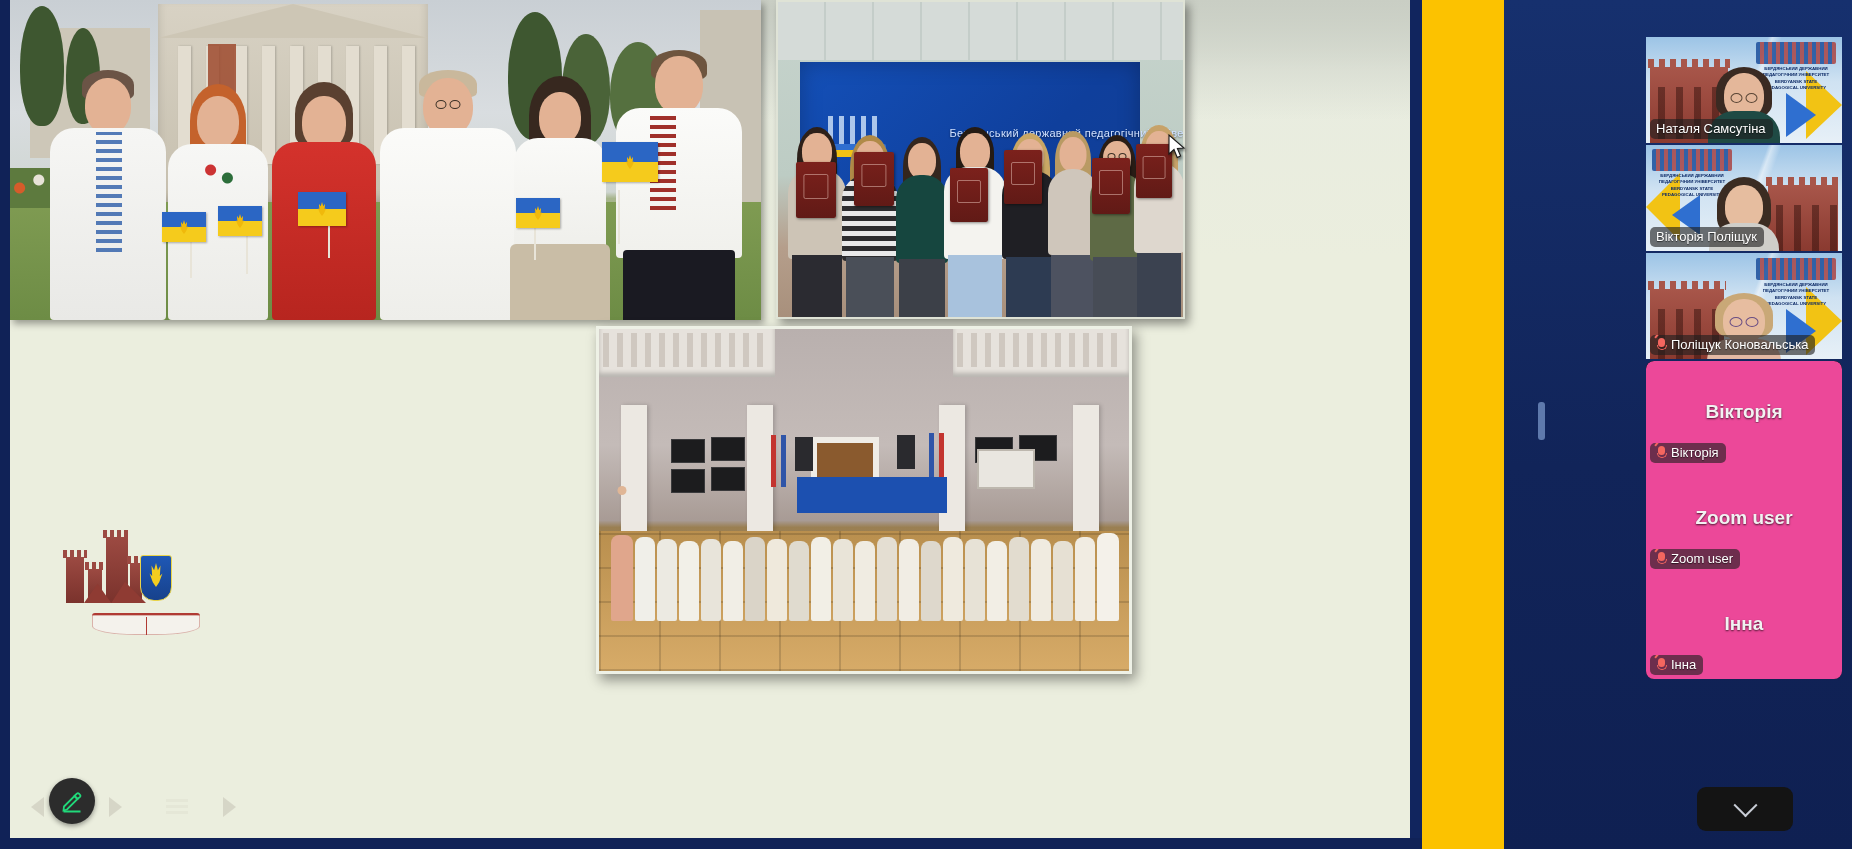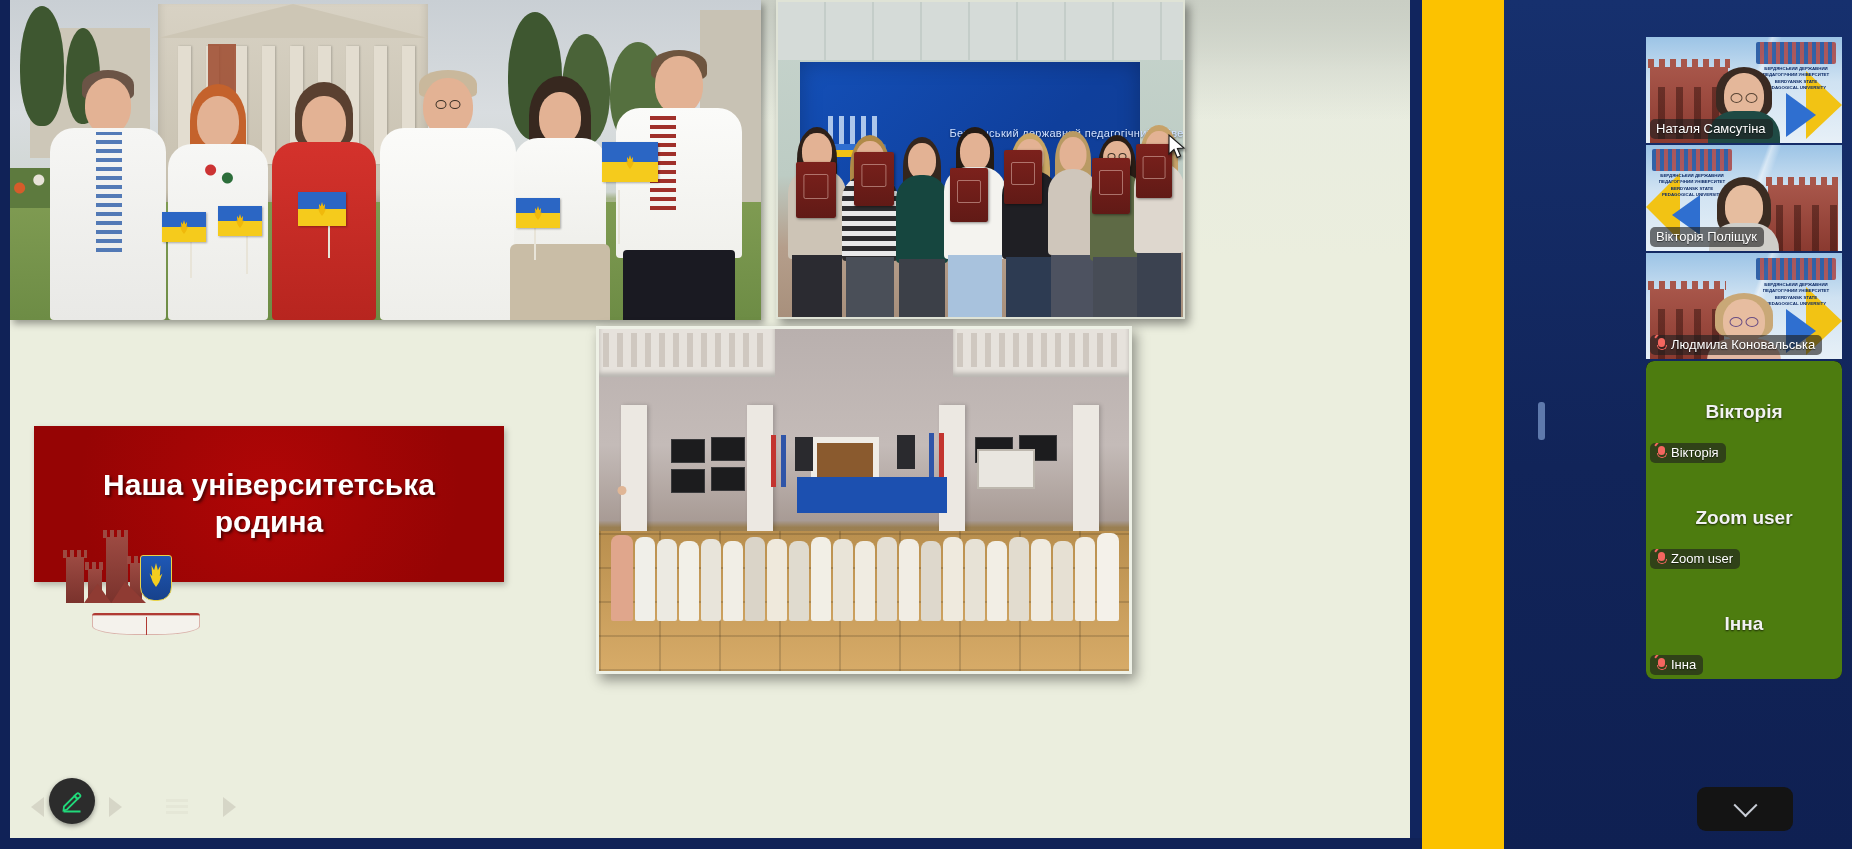--- a/index.html
+++ b/index.html
@@ -208,21 +208,21 @@
   }
   .mic-muted { position:relative; width:11px; height:14px; flex:0 0 11px; }
   .mic-muted .body { position:absolute; left:2px; top:0; width:7px; height:9px; background:#f4665f; border-radius:4px; }
   .mic-muted .arc  { position:absolute; left:0.5px; top:7px; width:10px; height:5px;
       border:1.4px solid #f4665f; border-top:none; border-radius:0 0 7px 7px; }
   .mic-muted .slash{ position:absolute; left:-1px; top:-1px; width:15px; height:1.8px; background:#f4665f;
       transform:rotate(-52deg); transform-origin:left center; }
 
   
   .avatar-tile {
-    position:relative; width:196px; height:106px; background:#4d7c0f; overflow:hidden;
+    position:relative; width:196px; height:106px; background:#ec4899; overflow:hidden;
   }
   .avatar-tile:first-of-type { border-radius:8px 8px 0 0; }
   .avatar-name-center {
     position:absolute; left:0; right:0; top:50%; transform:translateY(-60%);
     text-align:center; color:#f2f2f2; font-size:19px; font-weight:bold;
     text-shadow:0 1px 2px rgba(0,0,0,.7); padding:0 8px;
     overflow:hidden; text-overflow:ellipsis; white-space:nowrap;
   }
   #avatar-stack { position:absolute; right:10px; top:361px; width:196px;
     background:#141414; border-radius:8px; overflow:hidden; }
@@ -442,26 +442,20 @@
           <div class="p3-p" style="left:358px;width:20px;height:82px;background:#e7e2d6"></div>
           <div class="p3-p" style="left:380px;width:20px;height:80px;background:#f2eee5"></div>
           <div class="p3-p" style="left:402px;width:20px;height:84px;background:#e2dccf"></div>
           <div class="p3-p" style="left:424px;width:20px;height:82px;background:#f0ebe0"></div>
           <div class="p3-p" style="left:446px;width:20px;height:80px;background:#e6e0d3"></div>
           <div class="p3-p" style="left:468px;width:20px;height:84px;background:#f1ece2"></div>
           <div class="p3-p" style="left:490px;width:22px;height:88px;background:#f4f1ea"></div>
         </div>
       </div>
 
-      <div id="title-banner">
-        <div class="t">
-          <span>Наша університетська</span><br>
-          <span>родина</span>
-        </div>
-      </div>
 
       <div id="bdpu-emblem">
         <div class="em-tower" style="left:18px;width:18px;height:46px;"></div>
         <div class="em-tower" style="left:40px;width:14px;height:34px;"></div>
         <div class="em-tower" style="left:58px;width:22px;height:66px;"></div>
         <div class="em-tower" style="left:82px;width:12px;height:40px;"></div>
         <div style="position:absolute;left:36px;bottom:32px;width:62px;height:26px;background:#8f3b33;clip-path:polygon(0 100%,22% 26%,44% 100%,66% 18%,100% 100%)"></div>
         <div class="em-shield"></div>
         <div class="em-book"></div>
       </div>
@@ -564,21 +558,21 @@
               <i style="width:13px;height:10px;border-color:#6a4e84"></i>
             </div>
           <div class="tp-body" style="top:46px;width:74px;height:22px;background:#e3b9a4"></div>
         </div>
         <div class="name-badge">
           <span class="mic-muted">
             <span class="body"></span>
               <span class="arc"></span>
               <span class="slash"></span>
           </span>
-          <span>Людмила Коновальська</span>
+          <span>Поліщук Коновальська</span>
         </div>
       </div>
     </div>
 
     <div id="avatar-stack">
       <div class="avatar-tile">
         <div class="avatar-name-center">Вікторія</div>
         <div class="name-badge">
           <span class="mic-muted">
             <span class="body"></span>

